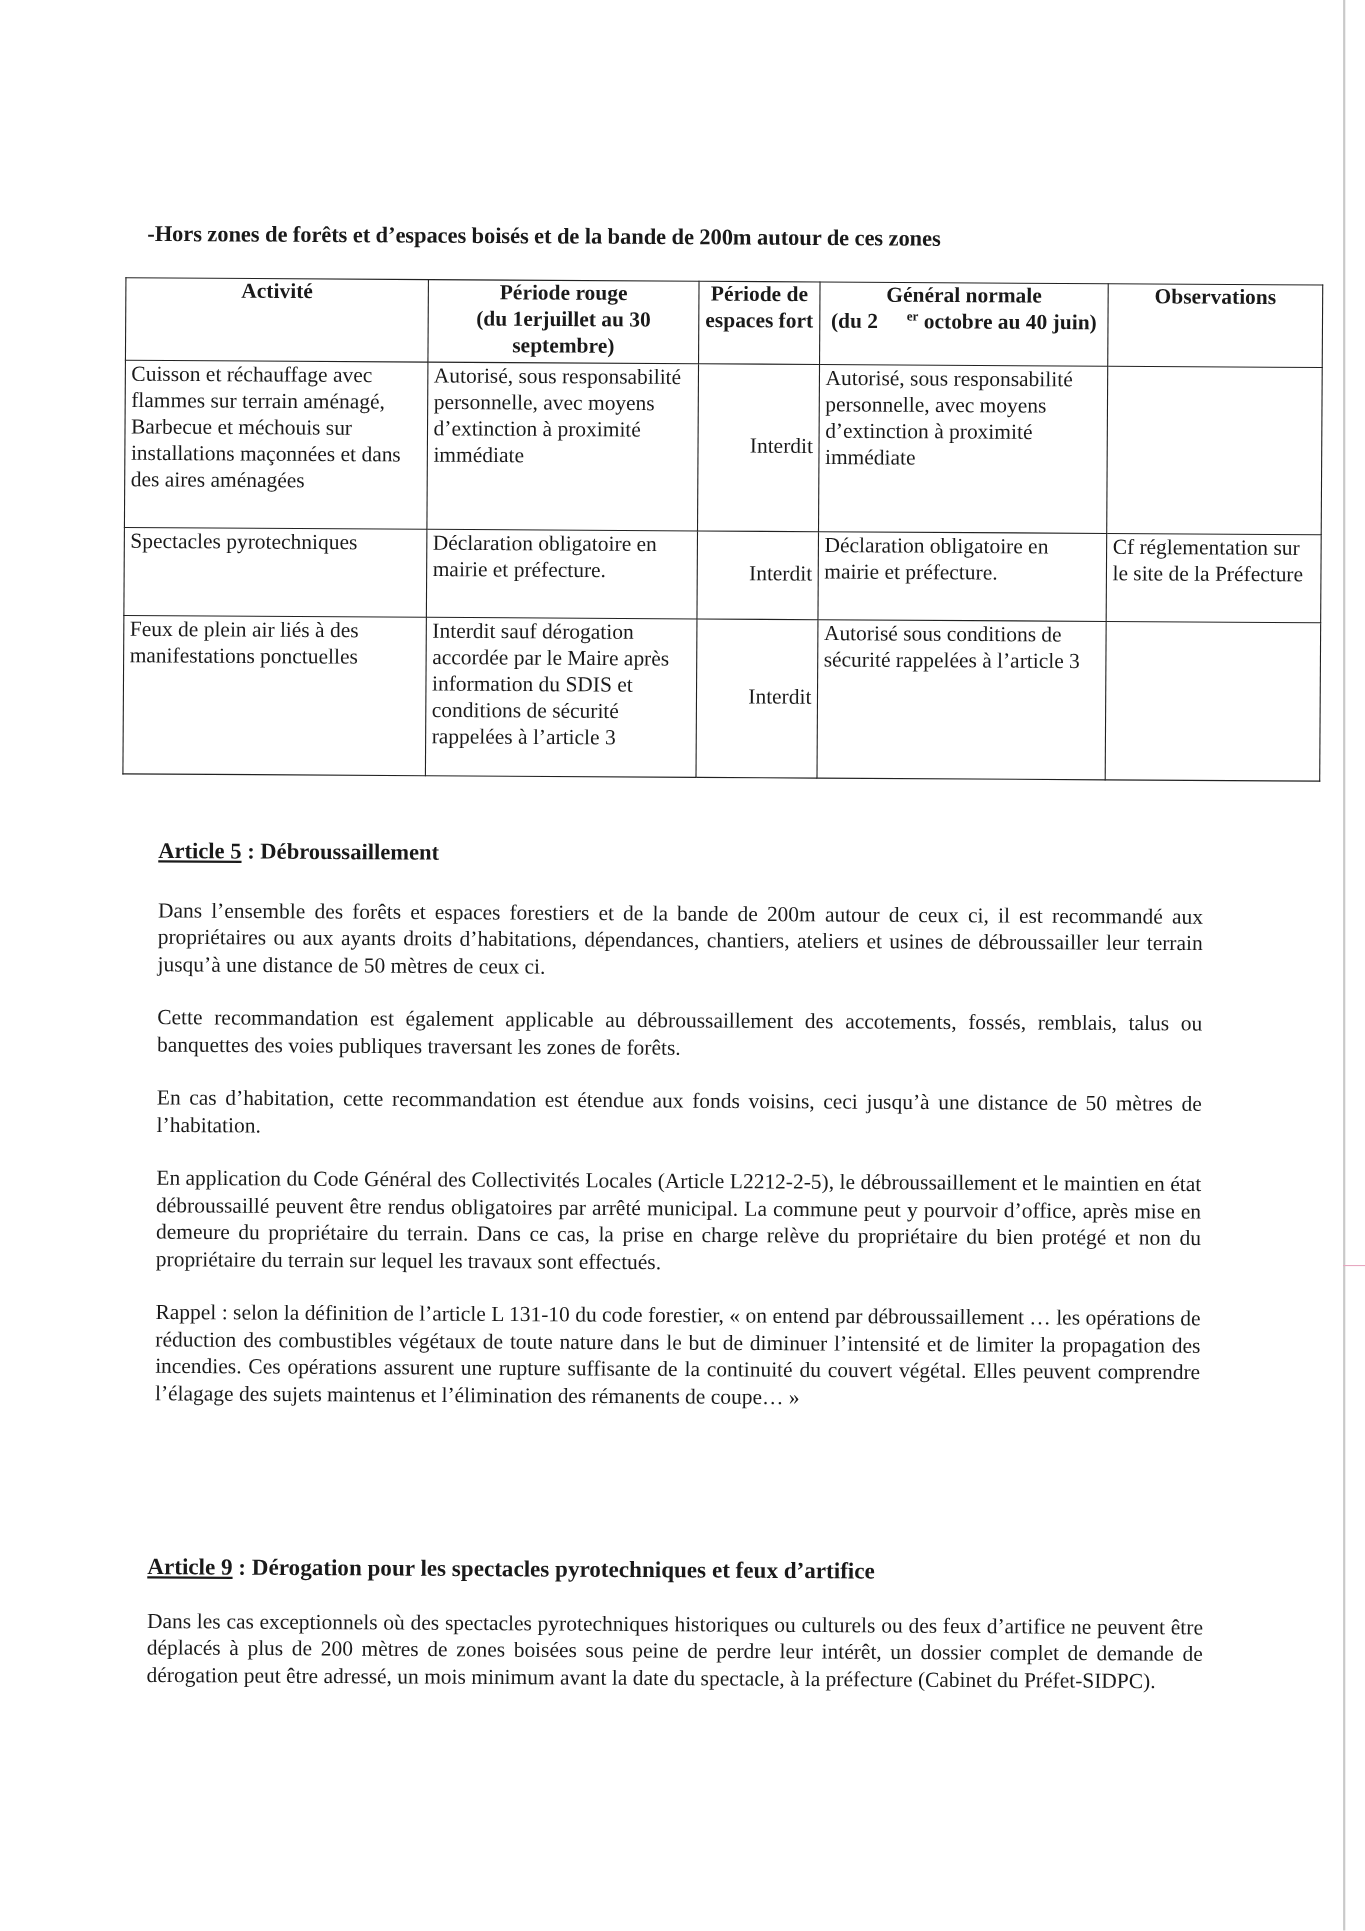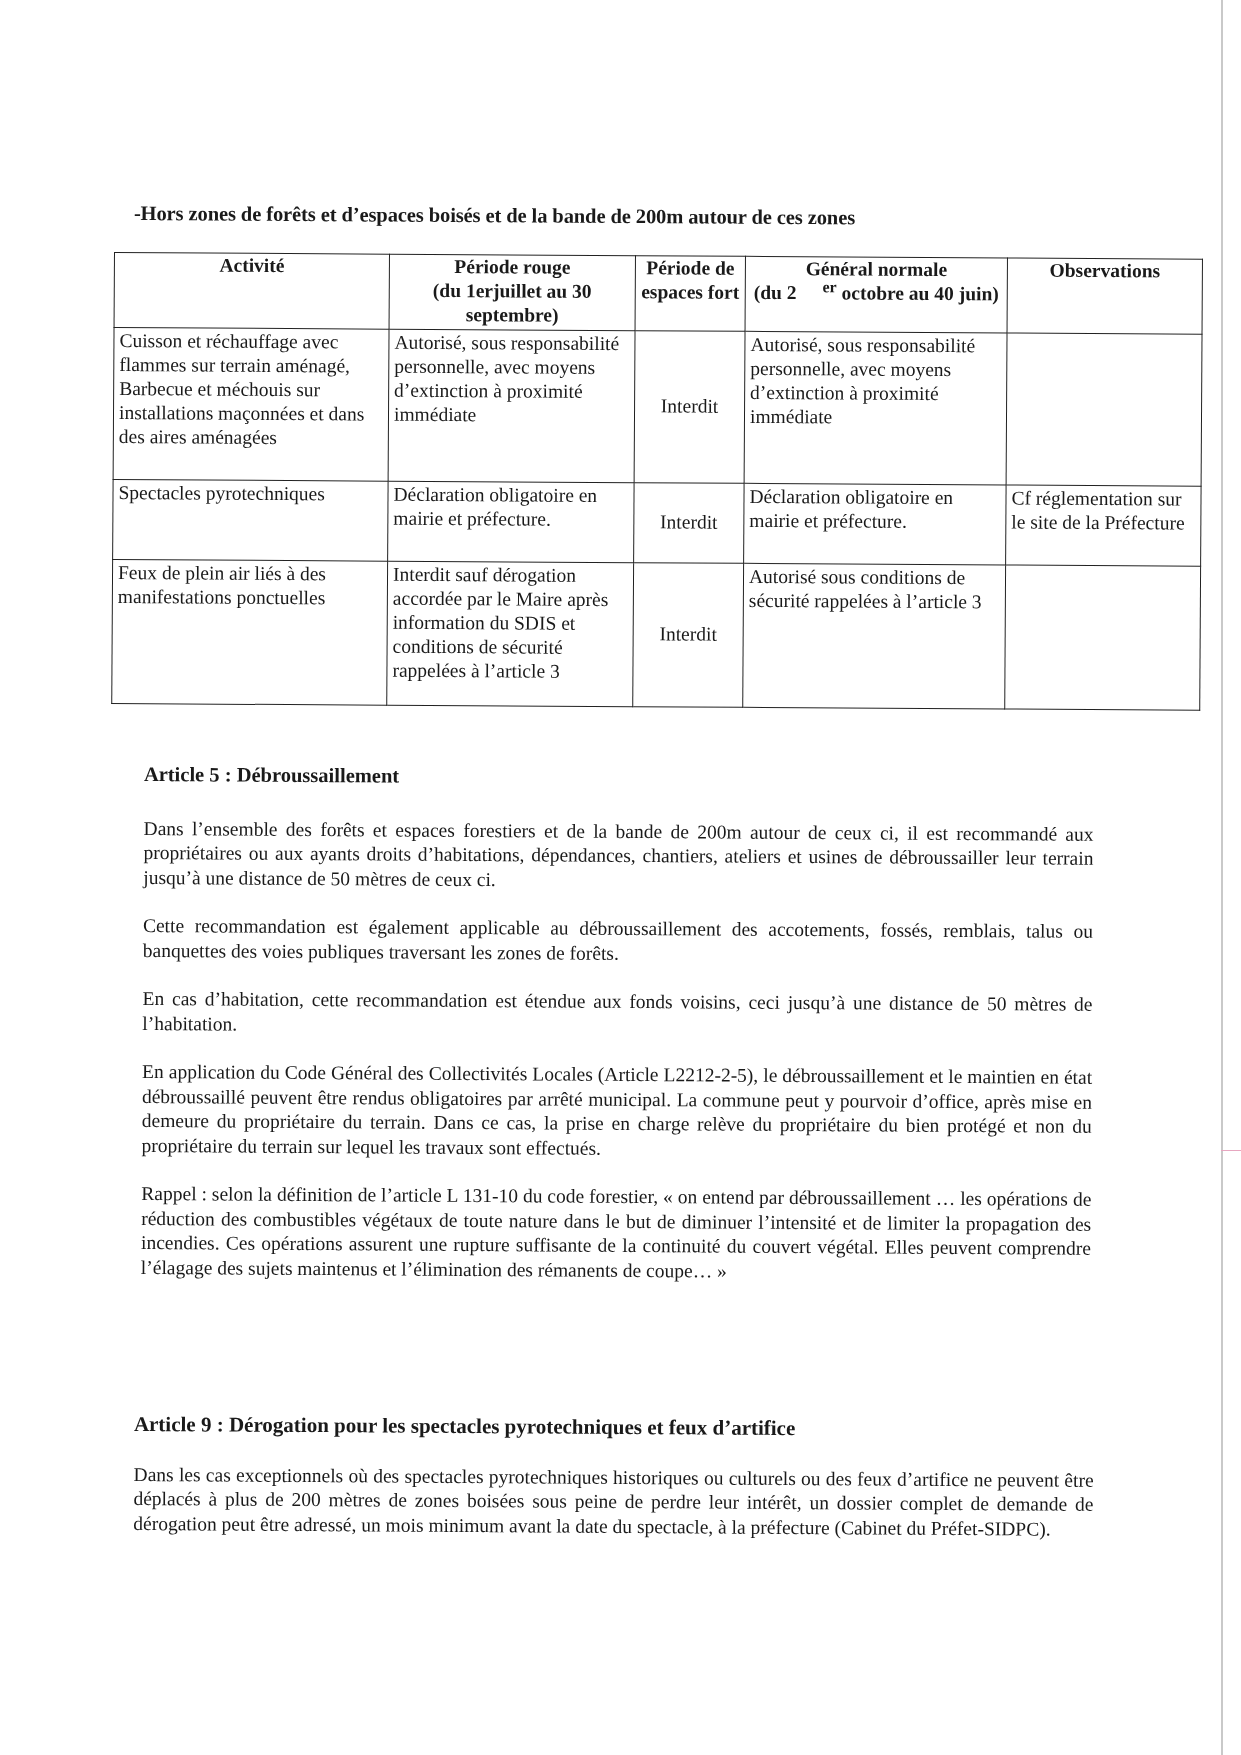--- a/index.html
+++ b/index.html
@@ -23,41 +23,41 @@
     table.reg {
       position: absolute; left: 114px; top: 252px;
       width: 1088px; border-collapse: collapse; table-layout: fixed;
       font-size: 19.5px; line-height: 24px;
       transform: rotate(0.35deg); transform-origin: left top;
     }
     table.reg th, table.reg td {
       border: 1.6px solid #222; vertical-align: top; padding: 1px 5px 2px 5px;
     }
     table.reg th { font-weight: bold; text-align: center; padding-top: 0; }
-    table.reg td.center { text-align: center; vertical-align: middle; }
+    table.reg td.center { text-align: right; vertical-align: middle; }
     col.c1 { width: 275px; }
     col.c2 { width: 246px; }
     col.c3 { width: 110px; }
     col.c4 { width: 262px; }
     col.c5 { width: 195px; }
     .row1 td { height: 148px; }
     .row2 td { height: 76px; }
     .row3 td { height: 140px; }
     .head-row th { height: 72px; }
-    sup { font-size: 16px; line-height: 0; margin-left: 26px; }
+    sup { font-size: 12px; line-height: 0; margin-left: 26px; }
 
     .article {
       position: absolute; left: 144px; width: 950px;
       font-size: 19.5px; line-height: 24.5px;
       transform: rotate(0.35deg); transform-origin: left top;
     }
     .article h2 {
       margin: 0; font-size: 20.5px; font-weight: bold;
     }
-    .article h2 .num { }
+    .article h2 .num { text-decoration: underline; }
     .article p {
       margin: 0; text-align: justify;
     }
     #art5 { top: 762px; }
     #art5 h2 { margin-bottom: 30px; }
     #art5 p { margin-bottom: 24px; }
     #art6 { top: 1412px; left: 134px; width: 960px; }
     #art6 h2 { margin-bottom: 26px; font-size: 21px; }
   </style>
 </head>

